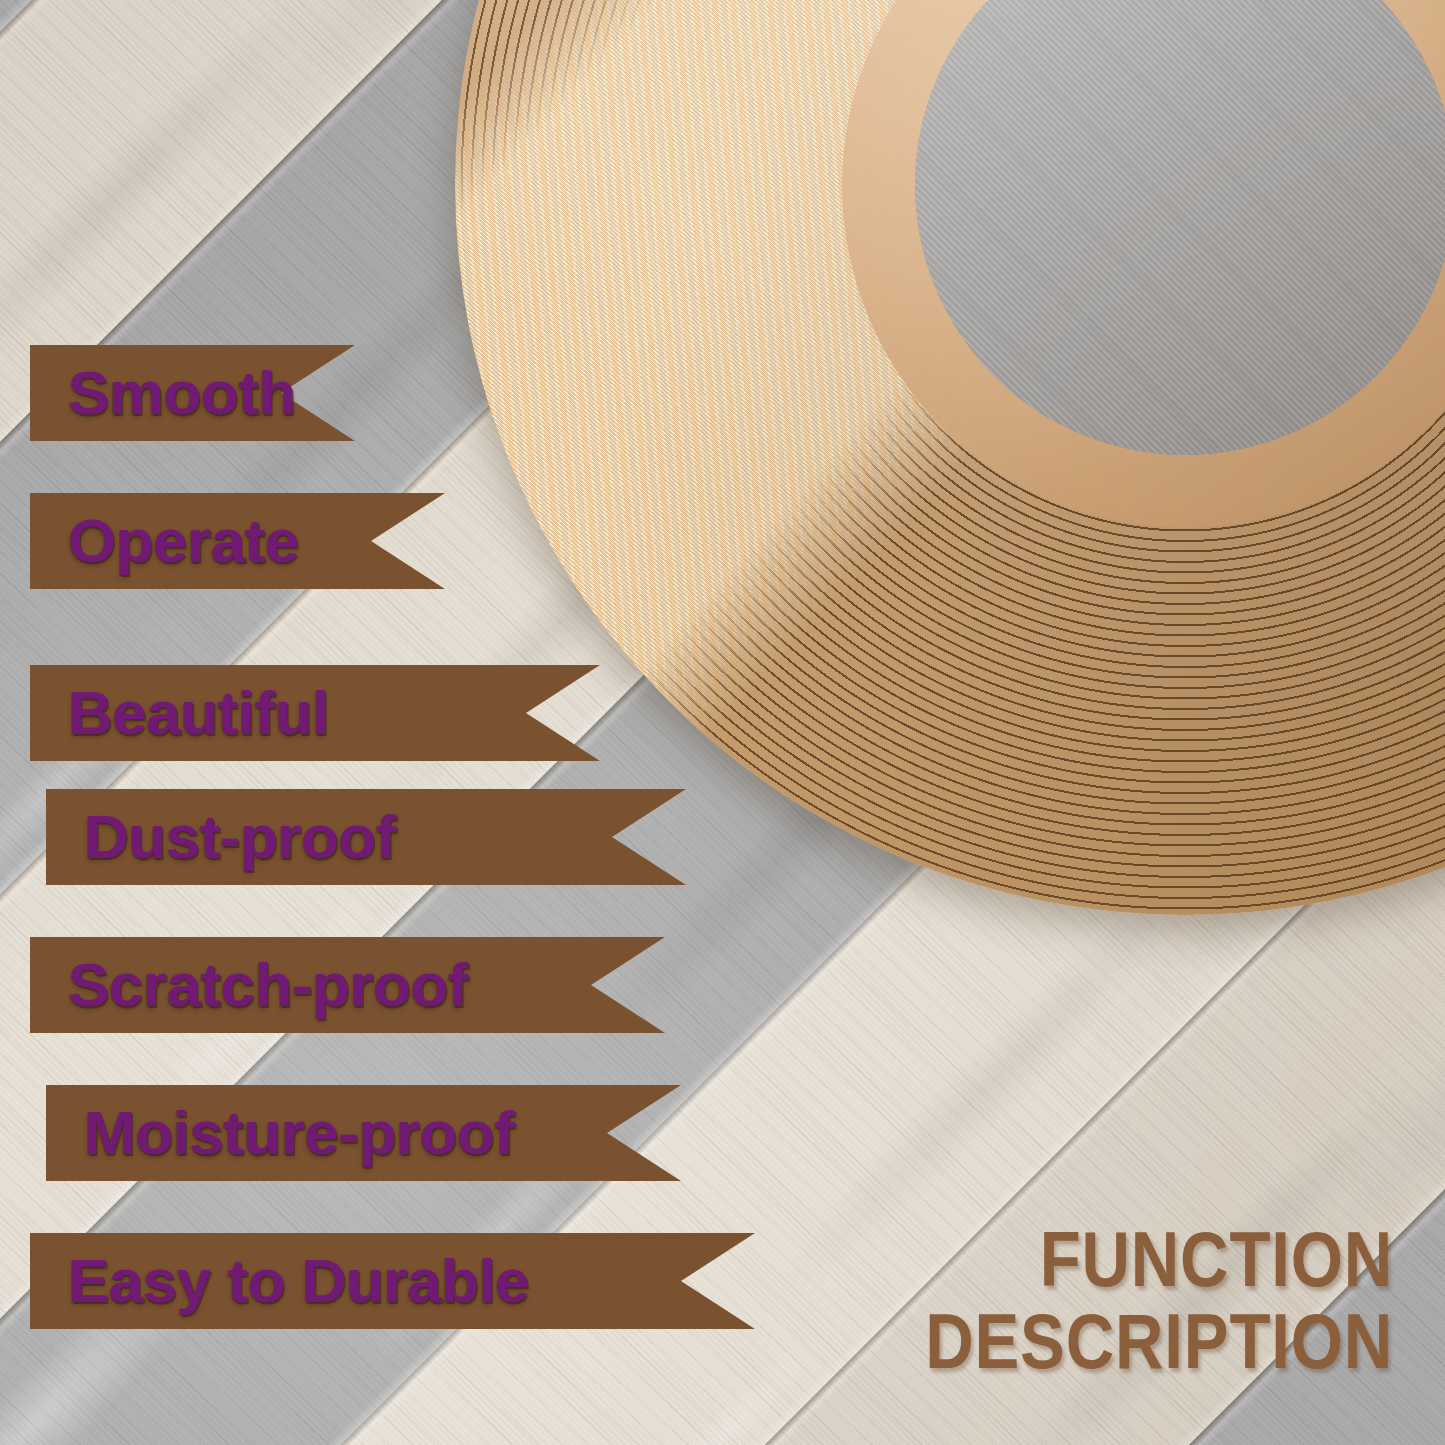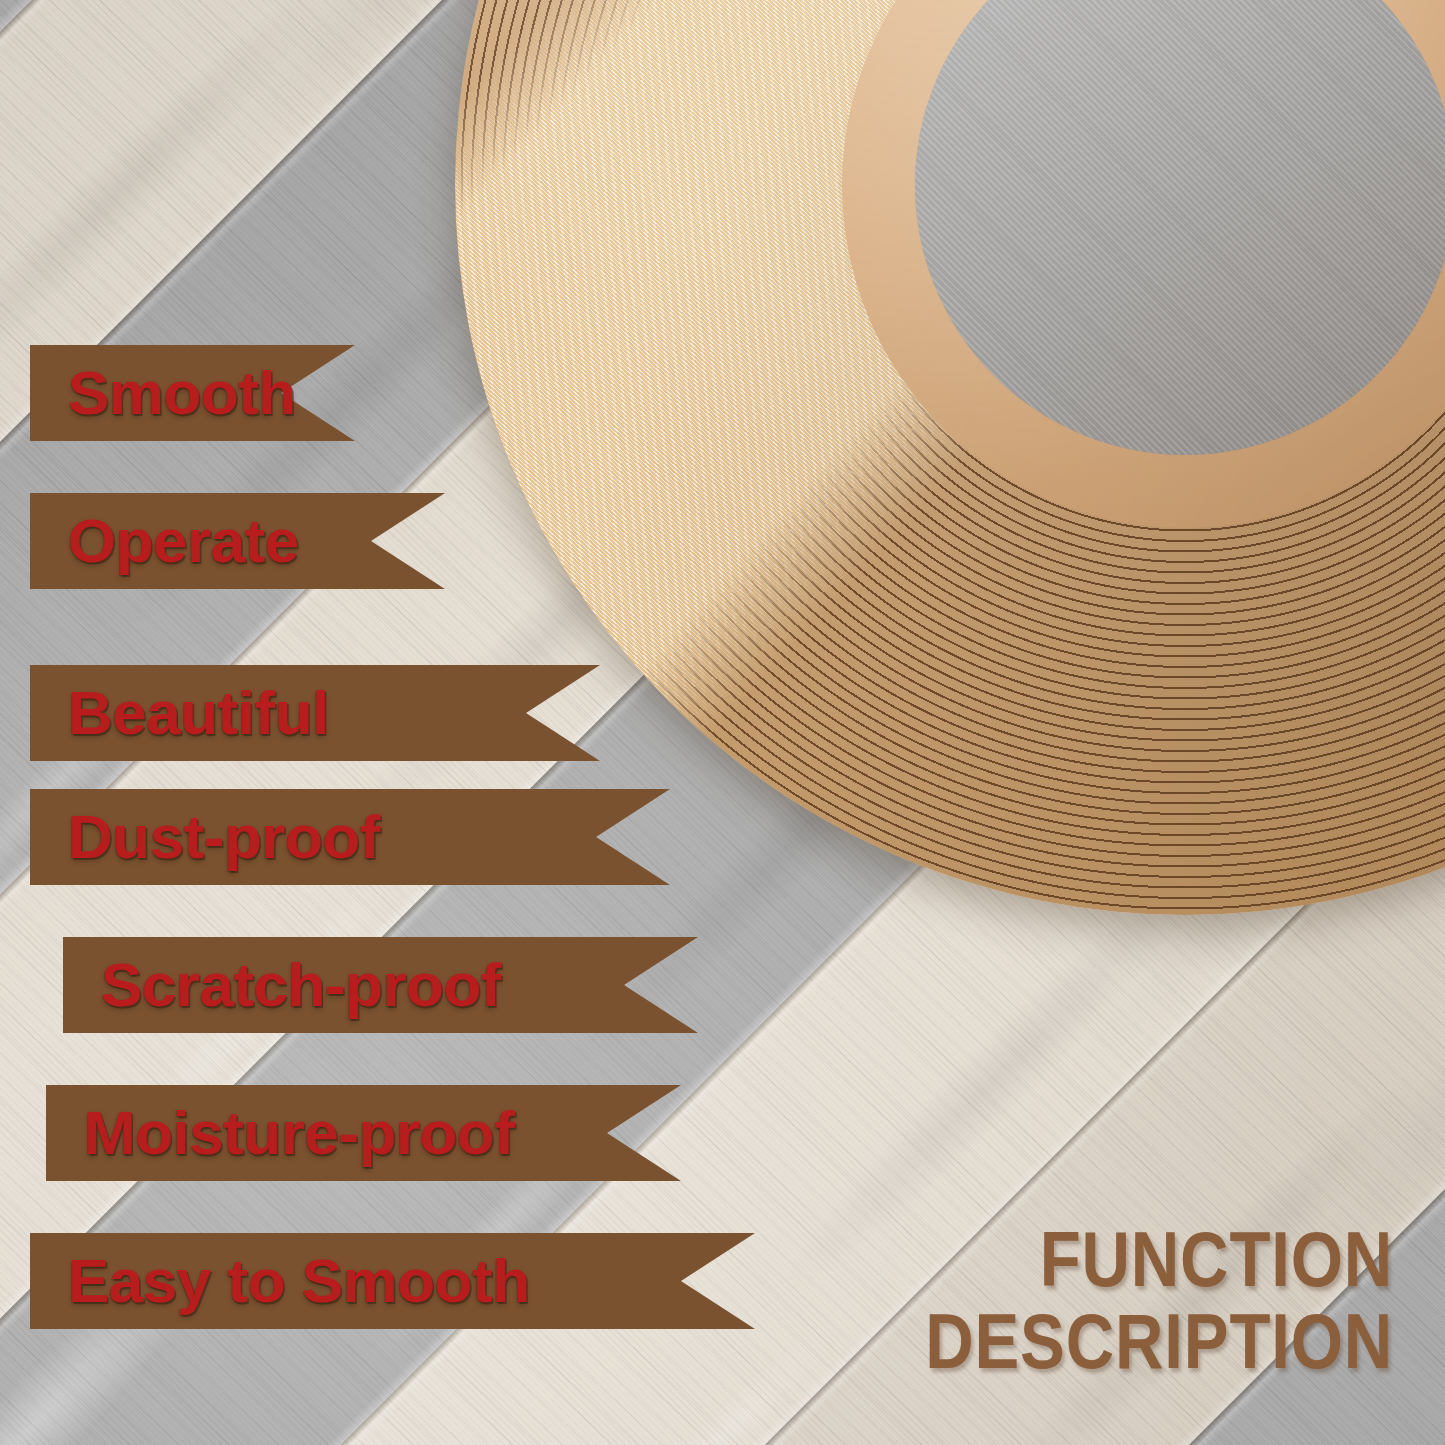--- a/index.html
+++ b/index.html
@@ -211,21 +211,21 @@
   }
   .banner .flag {
     position: absolute;
     inset: 0;
     background: #7A5230;
     filter: drop-shadow(-6px 9px 5px rgba(40,35,30,.45));
   }
   .banner .label {
     position: relative;
     z-index: 2;
-    color: #b91c1c;
+    color: #701a75;
     font-size: 62px;
     font-weight: 700;
     letter-spacing: -0.5px;
     line-height: 1;
     padding-left: 38px;
     white-space: nowrap;
     text-shadow:
        1.5px 1.5px 0 rgba(55,36,18,.55),
       -1px   1px   0 rgba(55,36,18,.30),
        0     3px   5px rgba(40,25,10,.35);
@@ -348,35 +348,35 @@
         <div class="label">Smooth</div>
       </div>
       <div class="banner" style="top: 493px; width: 415px;">
         <div class="flag" style="clip-path: polygon(0% 0%, 100% 0%, 82.17% 50%, 100% 100%, 0% 100%); background: rgb(122, 82, 48);"></div>
         <div class="label">Operate</div>
       </div>
       <div class="banner" style="top: 641px; width: 570px; margin-top: 24px;">
         <div class="flag" style="clip-path: polygon(0% 0%, 100% 0%, 87.02% 50%, 100% 100%, 0% 100%); background: rgb(122, 82, 48);"></div>
         <div class="label">Beautiful</div>
       </div>
-      <div class="banner" style="top: 789px; width: 640px;">
+      <div class="banner" style="top: 789px; width: 640px; margin-left: 16px;">
         <div class="flag" style="clip-path: polygon(0% 0%, 100% 0%, 88.44% 50%, 100% 100%, 0% 100%); background: rgb(122, 82, 48);"></div>
         <div class="label">Dust-proof</div>
       </div>
-      <div class="banner" style="top: 937px; width: 635px; margin-left: 33px;">
+      <div class="banner" style="top: 937px; width: 635px;">
         <div class="flag" style="clip-path: polygon(0% 0%, 100% 0%, 88.35% 50%, 100% 100%, 0% 100%); background: rgb(122, 82, 48);"></div>
         <div class="label">Scratch-proof</div>
       </div>
       <div class="banner" style="top: 1085px; width: 635px; margin-left: 16px;">
         <div class="flag" style="clip-path: polygon(0% 0%, 100% 0%, 88.35% 50%, 100% 100%, 0% 100%); background: rgb(122, 82, 48);"></div>
         <div class="label">Moisture-proof</div>
       </div>
       <div class="banner" style="top: 1233px; width: 725px;">
         <div class="flag" style="clip-path: polygon(0% 0%, 100% 0%, 89.79% 50%, 100% 100%, 0% 100%); background: rgb(122, 82, 48);"></div>
-        <div class="label">Easy to Smooth</div>
+        <div class="label">Easy to Durable</div>
       </div>
     </div>
 
   <div class="headline">
     <span class="hl-line">FUNCTION</span>
     <span class="hl-line">DESCRIPTION</span>
   </div>
 
 </div>
 

